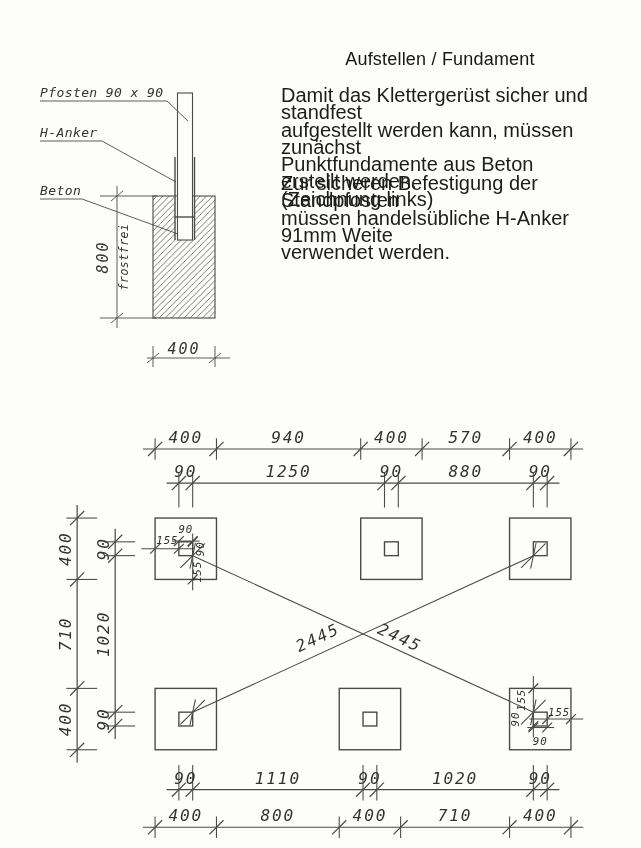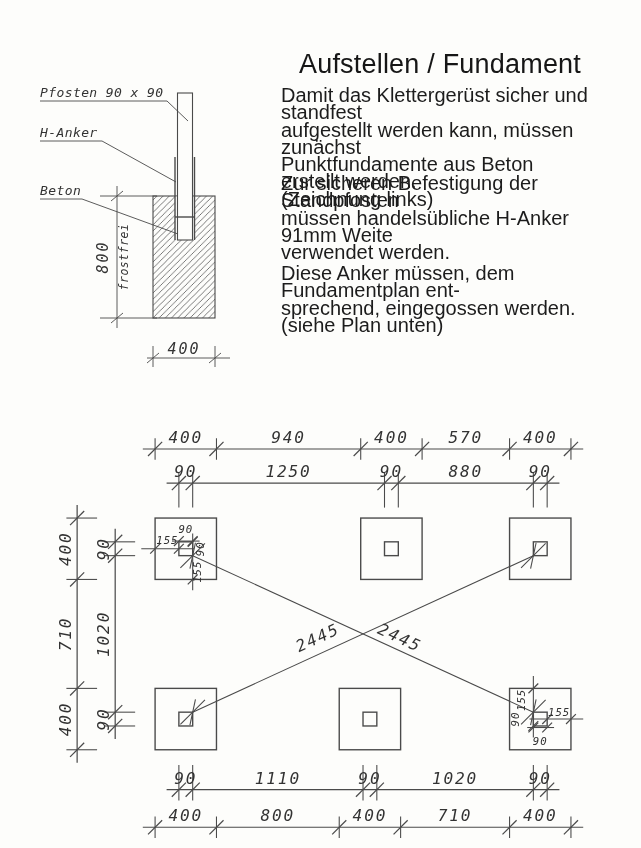--- a/index.html
+++ b/index.html
@@ -4,21 +4,21 @@
 <style>
   html,body{margin:0;padding:0;}
   .page{
     position:relative; width:641px; height:848px;
     background:#fdfdfb; overflow:hidden;
     font-family:"Liberation Sans", sans-serif;
     color:#1f1f1f;
   }
   .title{
     position:absolute; left:280px; top:49px; width:320px;
-    text-align:center; font-size:27px; letter-spacing:.2px; color:#161616;
+    text-align:center; font-size:18px; letter-spacing:.2px; color:#161616;
   }
   .para{
     position:absolute; left:281px; width:312px;
     font-size:20px; line-height:17.3px; white-space:pre-line; color:#1c1c1c;
   }
   .p1{top:87px;} .p2{top:175px;} .p3{top:265px;}
   svg{position:absolute; overflow:visible;}
   .cad{
     font-family:"DejaVu Sans Mono", monospace;
     font-style:italic; fill:#333333;
@@ -31,23 +31,20 @@
 <div class="page">
 
   <div class="title">Aufstellen / Fundament</div>
   <div class="para p1">Damit das Klettergerüst sicher und standfest
 aufgestellt werden kann, müssen zunächst
 Punktfundamente aus Beton erstellt werden.
 (Zeichnung links)</div>
   <div class="para p2">Zur sicheren Befestigung der Standpfosten
 müssen handelsübliche H-Anker 91mm Weite
 verwendet werden.</div>
-  <div class="para p3">Diese Anker müssen, dem Fundamentplan ent-
-sprechend, eingegossen werden.
-(siehe Plan unten)</div>
 
   <svg style="left:30px; top:75px; width:220px; height:300px" viewBox="0 0 220 300">
     <defs>
       <pattern id="hatch" width="6.2" height="6.2" patternUnits="userSpaceOnUse">
         <path d="M0,6.2 L6.2,0 M-1.55,1.55 L1.55,-1.55 M4.65,7.75 L7.75,4.65" stroke="#5a5a5a" stroke-width="0.8" fill="none"></path>
       </pattern>
     </defs>
     <g stroke="#4a4a4a" stroke-width="1.1" fill="none">
 
       <rect x="123" y="121" width="62" height="122" fill="url(#hatch)"></rect>

